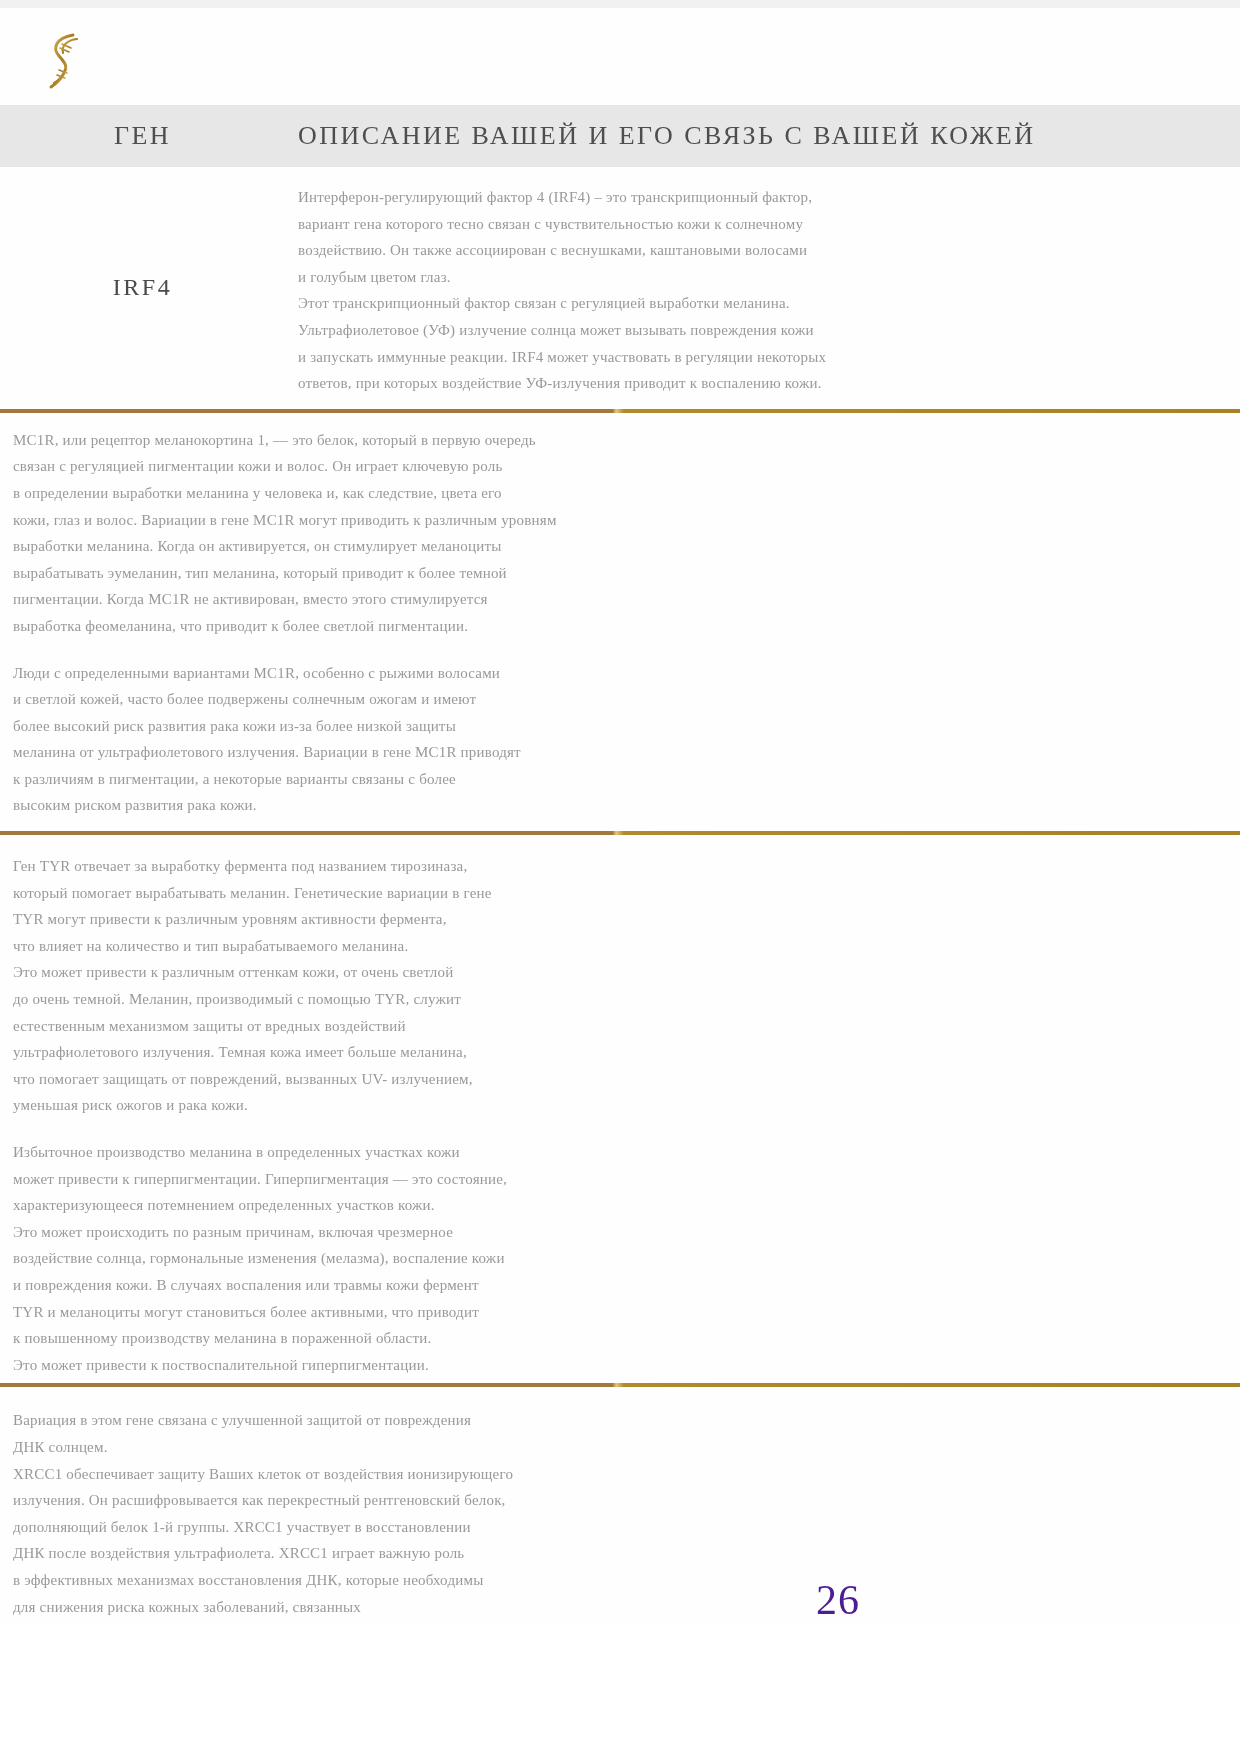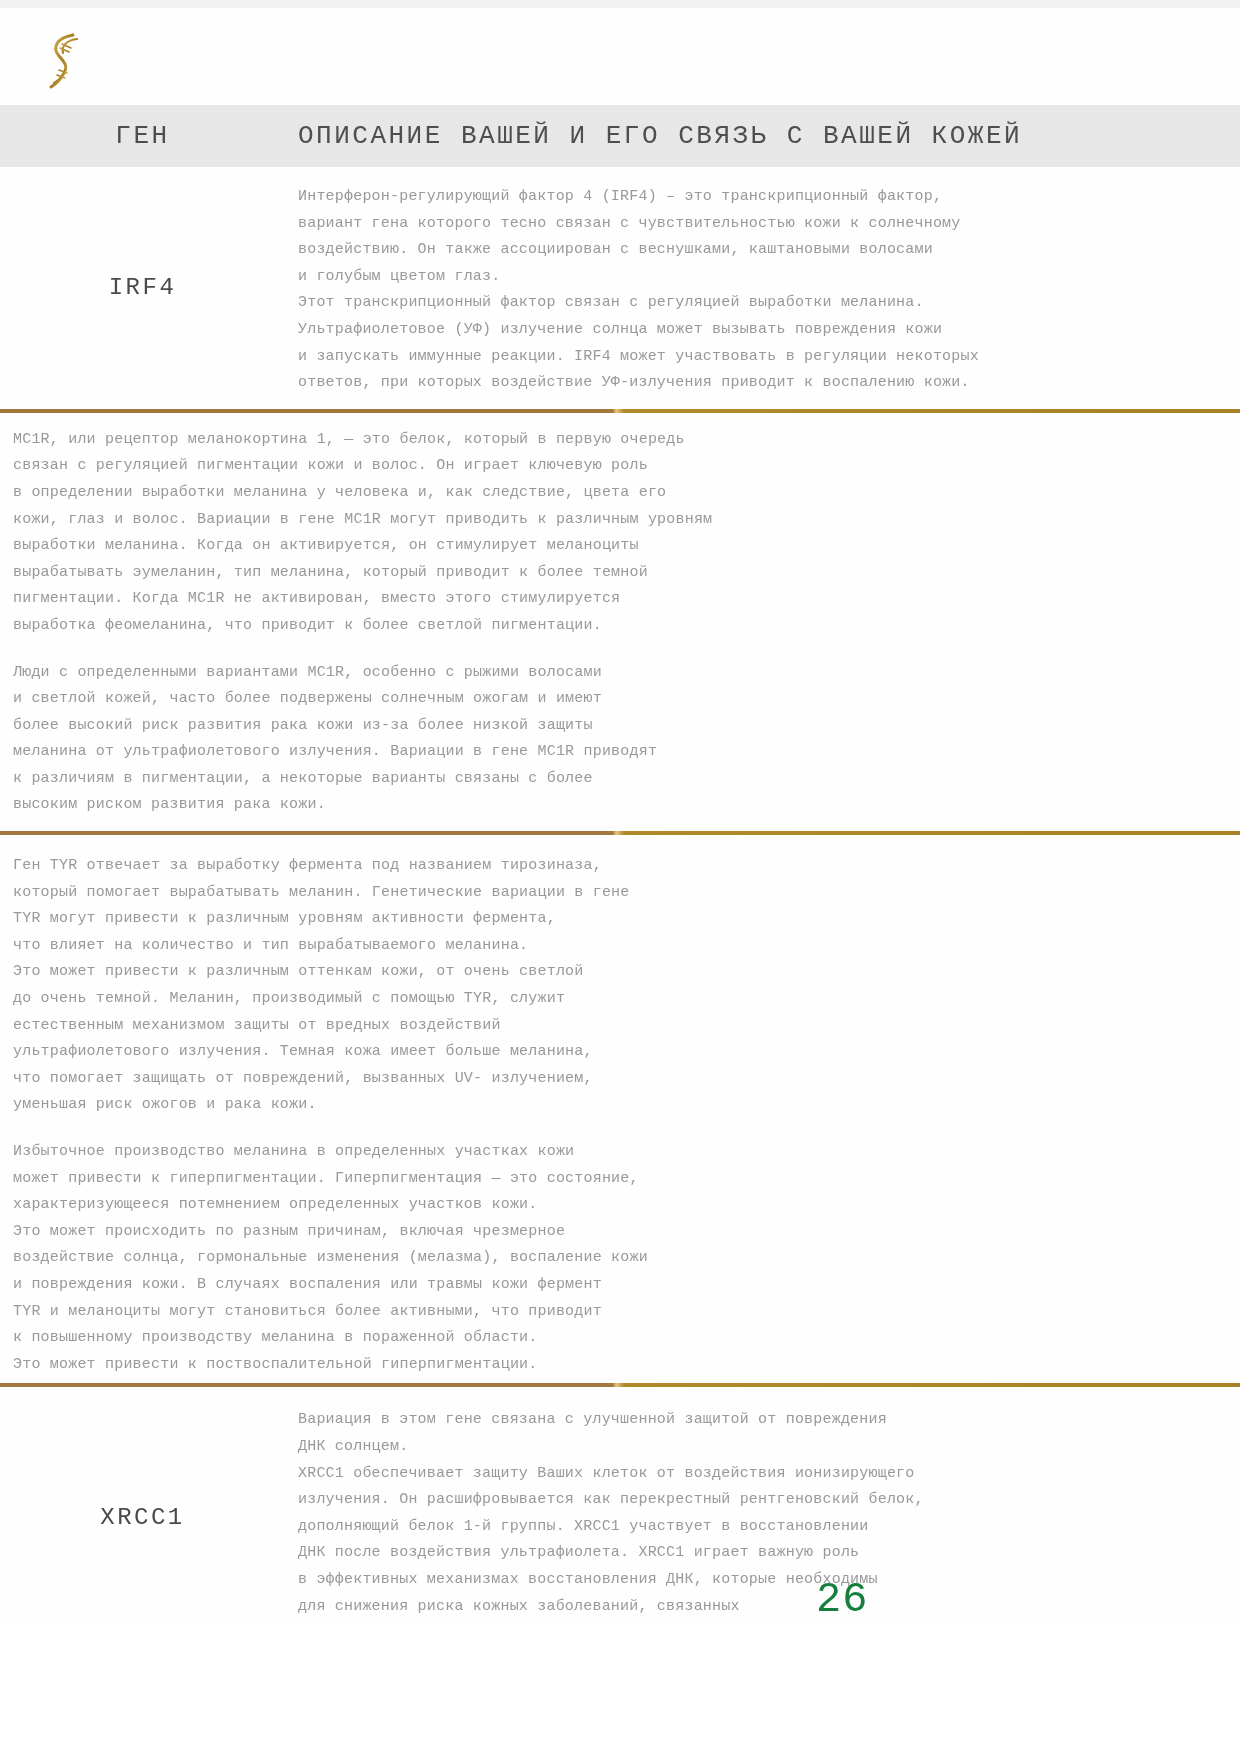--- a/index.html
+++ b/index.html
@@ -1,18 +1,18 @@
 <!DOCTYPE html>
 <html><head>
 <meta charset="utf-8">
 <style>
   html,body { margin:0; padding:0; background:#ffffff; }
   .page {
     position:relative; width:1240px; height:1622px; background:#fefefe;
-    font-family:Liberation Mono, monospace; overflow:hidden;
+    font-family:Liberation Serif, serif; overflow:hidden;
   }
   .top-strip { position:absolute; top:0; left:0; right:0; height:8px; background:#f1f1f2; }
   .logo { position:absolute; top:32px; left:46px; width:36px; height:58px; }
 
   .header-band {
     position:absolute; top:105px; left:0; width:100%; height:62px;
     background:#e7e7e8; display:flex; align-items:center;
   }
   .gene-col { flex:0 0 285px; width:285px; display:flex; align-items:center; justify-content:center; }
   .desc-col { flex:1 1 auto; padding-left:13px; padding-right:70px; }
@@ -35,21 +35,21 @@
   .row-xrcc1 .desc-col { padding-top:20px; padding-bottom:0; }
 
   .divider {
     height:4px;
     background:linear-gradient(90deg,#a3783c 0%, #a3783c 49.4%, #e5c77d 49.7%, #b18a2d 50.3%, #a98125 100%);
   }
 
   .footer-rule { position:absolute; top:1670px; left:0; width:786px; height:4px; background:#b5922f; }
   .page-number {
     position:absolute; top:1576px; left:816px;
-    font-size:42px; color:#15803d; font-weight:300; letter-spacing:1px;
+    font-size:42px; color:#4c1d95; font-weight:300; letter-spacing:1px;
   }
 </style>
 </head>
 <body>
 
 <div class="page">
   <div class="top-strip"></div>
 
   <div class="logo">
     <svg width="36" height="58" viewBox="0 0 36 58" xmlns="http://www.w3.org/2000/svg">
@@ -137,23 +137,20 @@
 и повреждения кожи. В случаях воспаления или травмы кожи фермент
 TYR и меланоциты могут становиться более активными, что приводит
 к повышенному производству меланина в пораженной области.
 Это может привести к поствоспалительной гиперпигментации.</p>
       </div>
     </div>
 
     <div class="divider"></div>
 
     <div class="row row-xrcc1">
-      <div class="gene-col">
-        <span class="gene-label">XRCC1</span>
-      </div>
       <div class="desc-col desc">
         <p>Вариация в этом гене связана с улучшенной защитой от повреждения
 ДНК солнцем.
 XRCC1 обеспечивает защиту Ваших клеток от воздействия ионизирующего
 излучения. Он расшифровывается как перекрестный рентгеновский белок,
 дополняющий белок 1-й группы. XRCC1 участвует в восстановлении
 ДНК после воздействия ультрафиолета. XRCC1 играет важную роль
 в эффективных механизмах восстановления ДНК, которые необходимы
 для снижения риска кожных заболеваний, связанных
 с ультрафиолетовым излучением, включая солнечные ожоги и рак кожи.</p>

